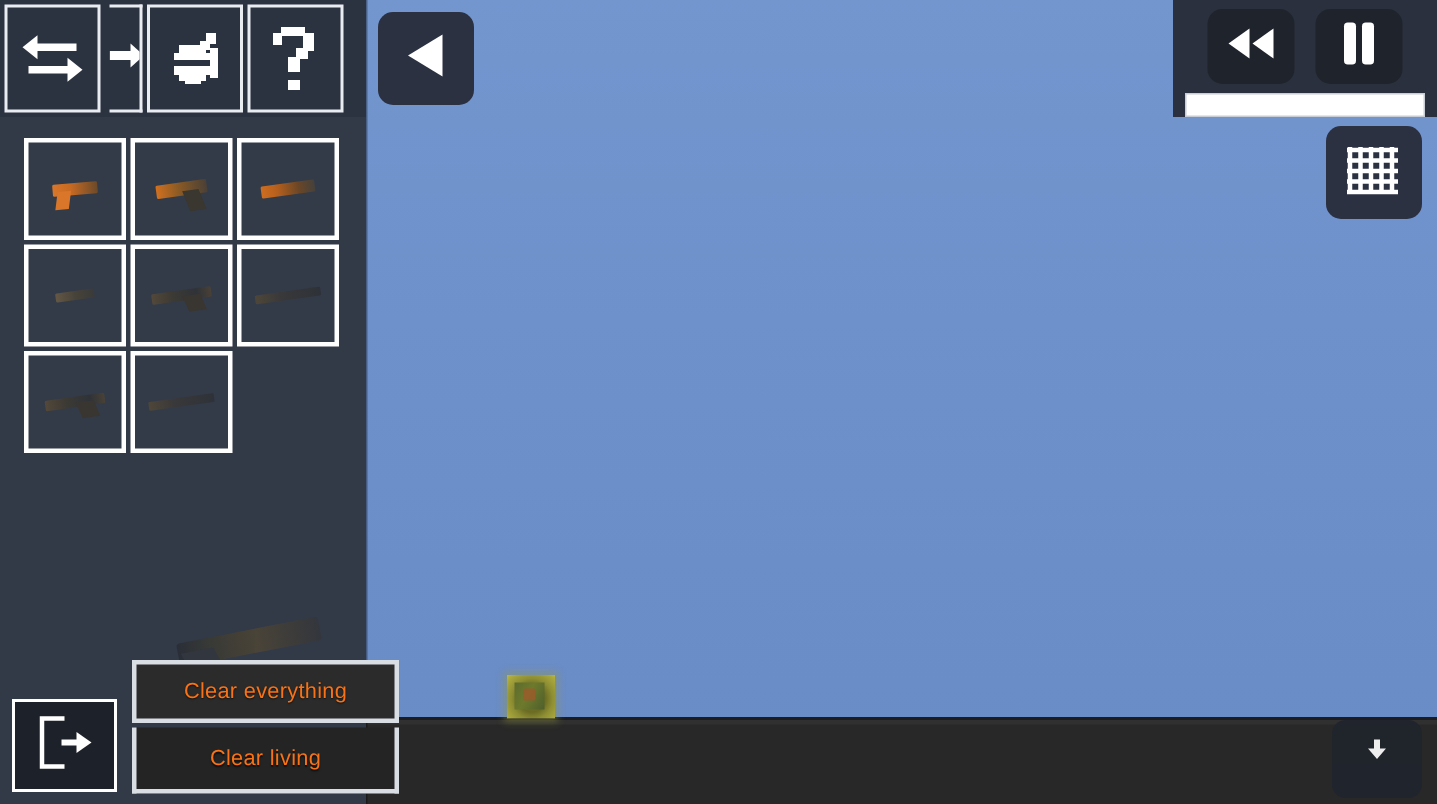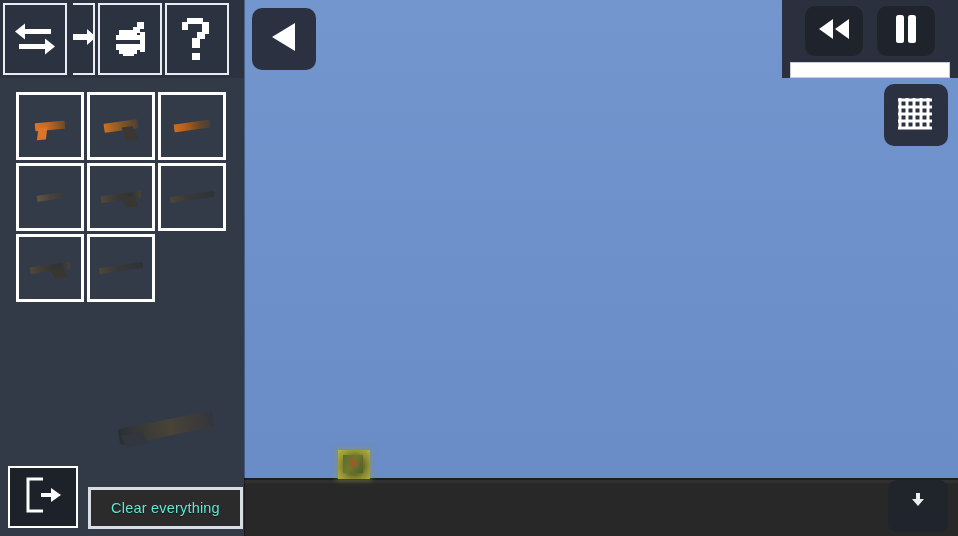--- a/index.html
+++ b/index.html
@@ -237,26 +237,26 @@
 
   
   #clear-panel {
     position: absolute;
     left: 88px;
     bottom: 4px;
     width: 155px;
   }
   .clear-btn {
     box-sizing: border-box;
-    width: 155px;
+    width: 178px;
     height: 42px;
     display: flex;
     align-items: center;
     justify-content: center;
-    color: #5eead4;
+    color: #f97316;
     font-size: 14.5px;
     letter-spacing: .2px;
     cursor: pointer;
     margin-bottom: 3px;
     background: #2b2b2b;
     border: 3px solid #d9dde4;
     text-shadow: 0 1px 1px rgba(0,0,0,.6);
   }
   .clear-btn.secondary {
     background: #242424;
@@ -525,16 +525,19 @@
             <polygon points="28,12 28,26 38,19"></polygon>
           </g>
         </svg>
       </span>
     </div>
 
     <div id="clear-panel">
       <div class="clear-btn">
         <span>Clear everything</span>
       </div>
+      <div class="clear-btn secondary">
+        <span>Clear living</span>
+      </div>
     </div>
 
   </div>
 </div>
 
 </body></html>

